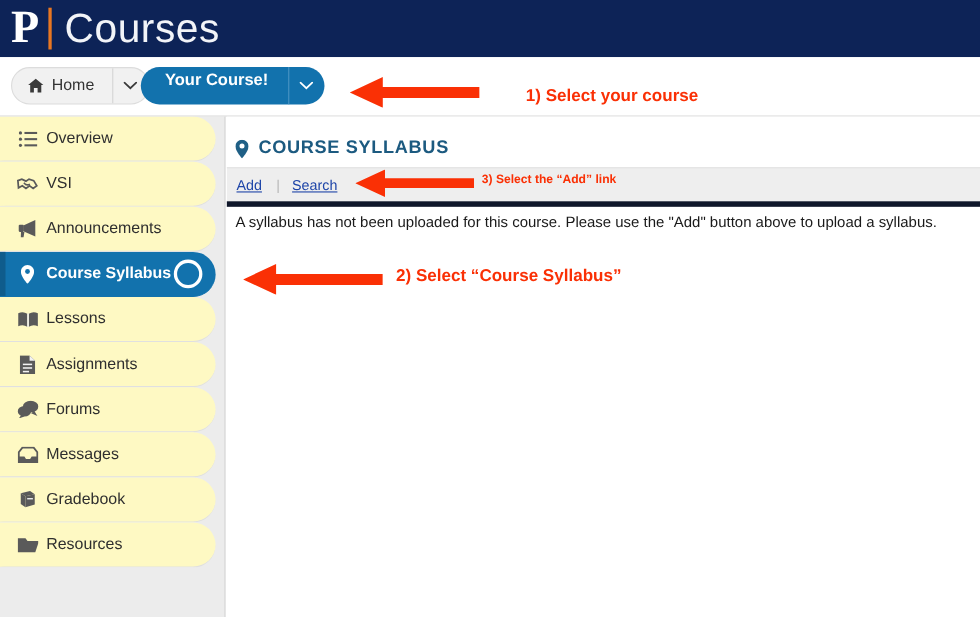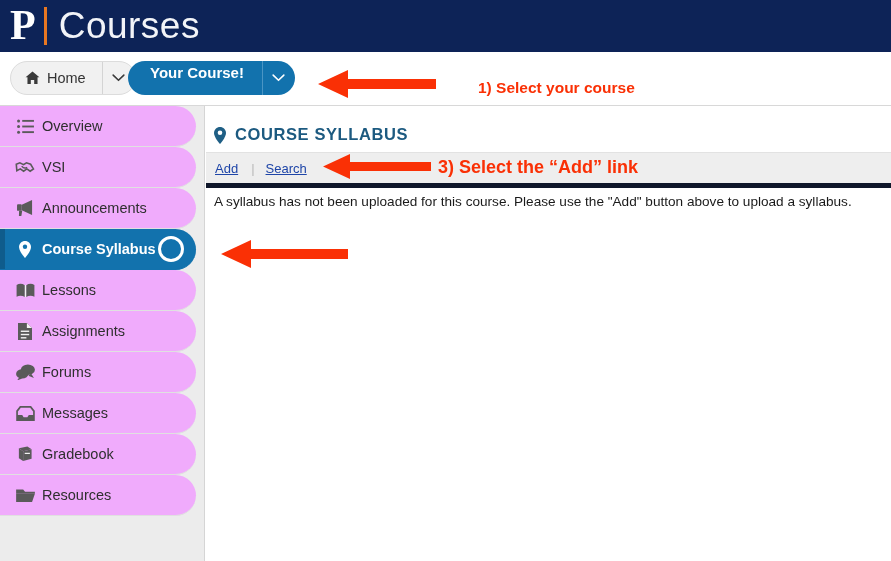--- a/index.html
+++ b/index.html
@@ -125,21 +125,21 @@
     background: #ececec;
     border-right: 1px solid #d5d5d5;
     box-sizing: border-box;
     overflow: hidden;
   }
   .nav-item {
     position: relative;
     height: 41px;
     display: flex;
     align-items: center;
-    background: #f0abfc;
+    background: #fef9c3;
     border-bottom: 1px solid #e0e0e0;
     border-top-right-radius: 21px;
     border-bottom-right-radius: 21px;
     width: 196px;
     box-sizing: border-box;
   }
   .nav-item .nav-icon {
     width: 34px;
     min-width: 34px;
     margin-left: 8px;
@@ -429,19 +429,20 @@
   </div>
 
   <svg class="arrow" style="left:318px; top:70px;" width="118" height="28" viewBox="0 0 118 28">
     <path fill="#fa3005" d="M0 14 L30 0 L30 9 L118 9 L118 19 L30 19 L30 28 Z"></path>
   </svg>
   <div class="annot-text" style="left:478px; top:79px; font-size:15.5px;">1) Select your course</div>
 
   <svg class="arrow" style="left:323px; top:154px;" width="108" height="25" viewBox="0 0 108 25">
     <path fill="#fa3005" d="M0 12.5 L27 0 L27 8 L108 8 L108 17 L27 17 L27 25 Z"></path>
   </svg>
-  <div class="annot-text" style="left:438px; top:157px; font-size:18px;">3) Select the “Add” link</div>
+  <div class="annot-text" style="left:438px; top:157px; font-size:11px;">3) Select the “Add” link</div>
 
   <svg class="arrow" style="left:221px; top:240px;" width="127" height="28" viewBox="0 0 127 28">
     <path fill="#fa3005" d="M0 14 L30 0 L30 9 L127 9 L127 19 L30 19 L30 28 Z"></path>
   </svg>
+  <div class="annot-text" style="left:360px; top:242px; font-size:15.5px;">2) Select “Course Syllabus”</div>
 
 </div>
 
 </body></html>

